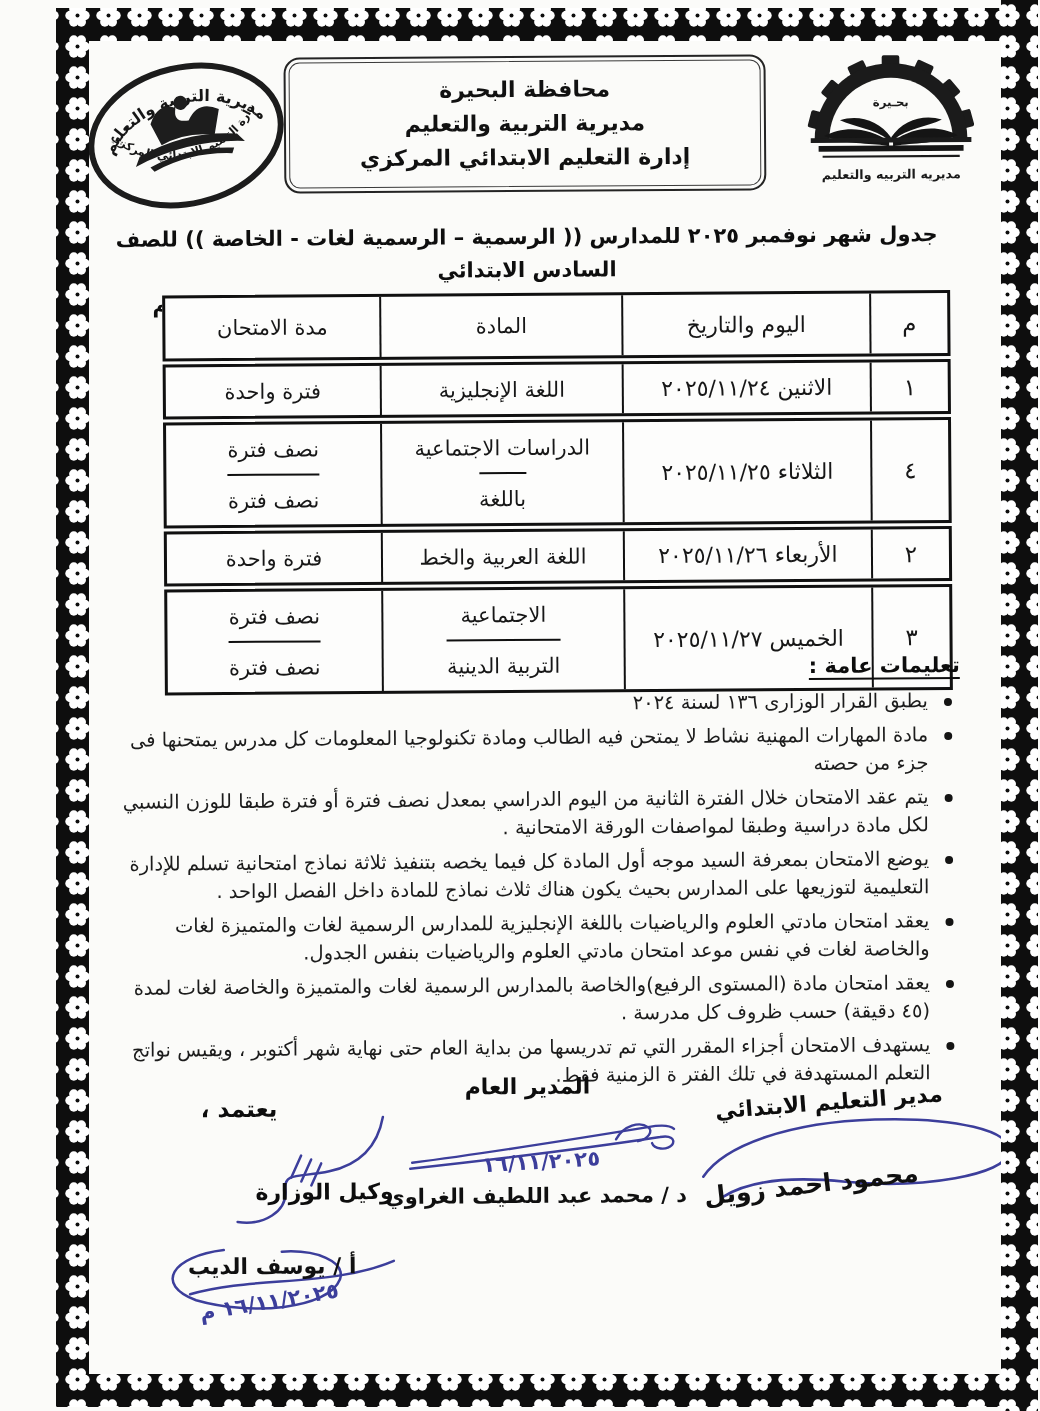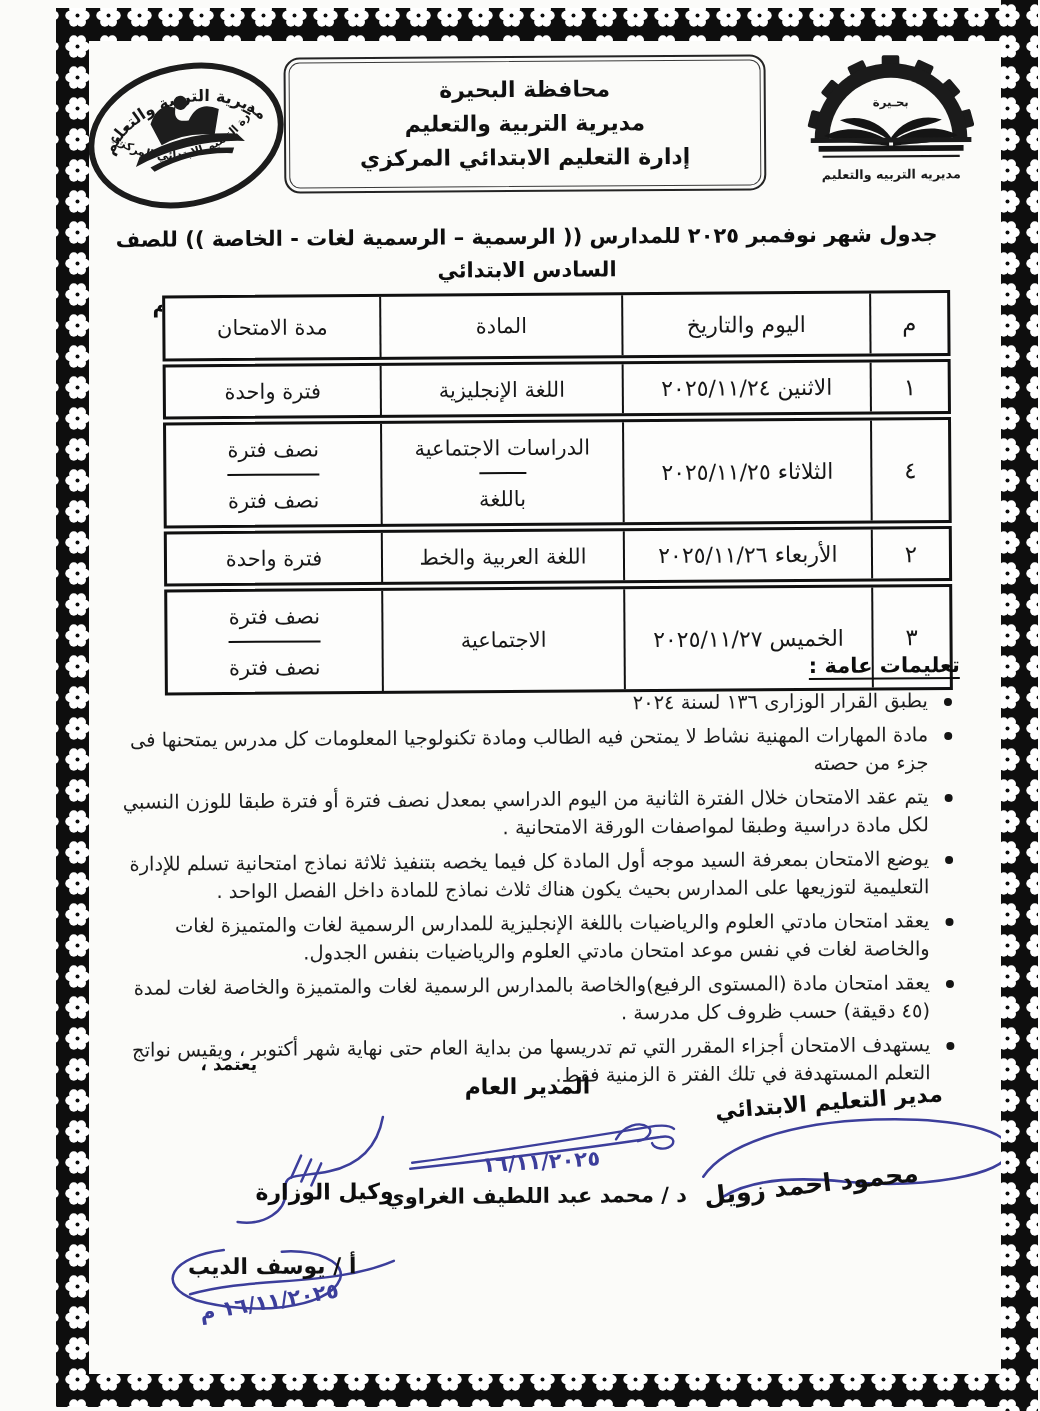--- a/index.html
+++ b/index.html
@@ -196,20 +196,21 @@
         <div class="cell day">الأربعاء ٢٠٢٥/١١/٢٦</div>
         <div class="cell">اللغة العربية والخط</div>
         <div class="cell">فترة واحدة</div>
       </div>
 
       <div class="trow h2">
         <div class="cell num">٣</div>
         <div class="cell day">الخميس ٢٠٢٥/١١/٢٧</div>
         <div class="cell colstack">
           <div class="sub">الاجتماعية</div>
+          <div class="sub">التربية الدينية</div>
         </div>
         <div class="cell colstack">
           <div class="sub">نصف فترة</div>
           <div class="sub">نصف فترة</div>
         </div>
       </div>
 
     </div>
 
     <div class="instructions">
@@ -238,21 +239,21 @@
     <svg class="sigsvg" style="left:405px;top:1118px;" width="272" height="56" viewBox="0 0 272 56">
       <g fill="none" stroke="#3c3e9b" stroke-width="2.4" stroke-linecap="round">
         <path d="M4,44 C70,36 150,24 240,10 C252,8 262,8 266,12"></path>
         <path d="M2,50 C80,42 170,32 252,20 C262,18 268,22 264,28 C258,34 246,32 244,26"></path>
         <path d="M208,22 C216,8 232,4 240,10 C246,14 240,22 230,24"></path>
       </g>
     </svg>
     <div class="hand-date ink" style="left:438px;top:1150px;width:200px;text-align:center;transform:rotate(-3deg);">١٦/١١/٢٠٢٥</div>
     <div class="sig sig-name" style="left:382px;top:1184px;font-size:21px;">د / محمد عبد اللطيف الغراوي</div>
 
-    <div class="sig sig-title" style="left:198px;top:1052px;font-size:17px;">يعتمد ،</div>
+    <div class="sig sig-title" style="left:198px;top:1094px;font-size:23px;">يعتمد ،</div>
     <svg class="sigsvg" style="left:128px;top:1112px;" width="282" height="215" viewBox="0 0 282 215">
       <g fill="none" stroke="#3c3e9b" stroke-width="2.5" stroke-linecap="round">
         <path d="M252,4 C246,36 226,52 198,58 C170,64 152,58 154,76 C156,98 132,112 106,108"></path>
         <path d="M170,42 l-10,22 M180,46 l-10,22 M190,50 l-10,22"></path>
         <path d="M92,136 C40,142 22,170 64,186 C118,202 196,196 208,166 C214,148 184,136 150,138"></path>
         <path d="M58,180 C120,162 200,174 262,148"></path>
       </g>
     </svg>
     <div class="sig sig-title" style="left:252px;top:1178px;">وكيل الوزارة</div>
     <div class="sig sig-name" style="left:184px;top:1252px;">أ / يوسف الديب</div>

